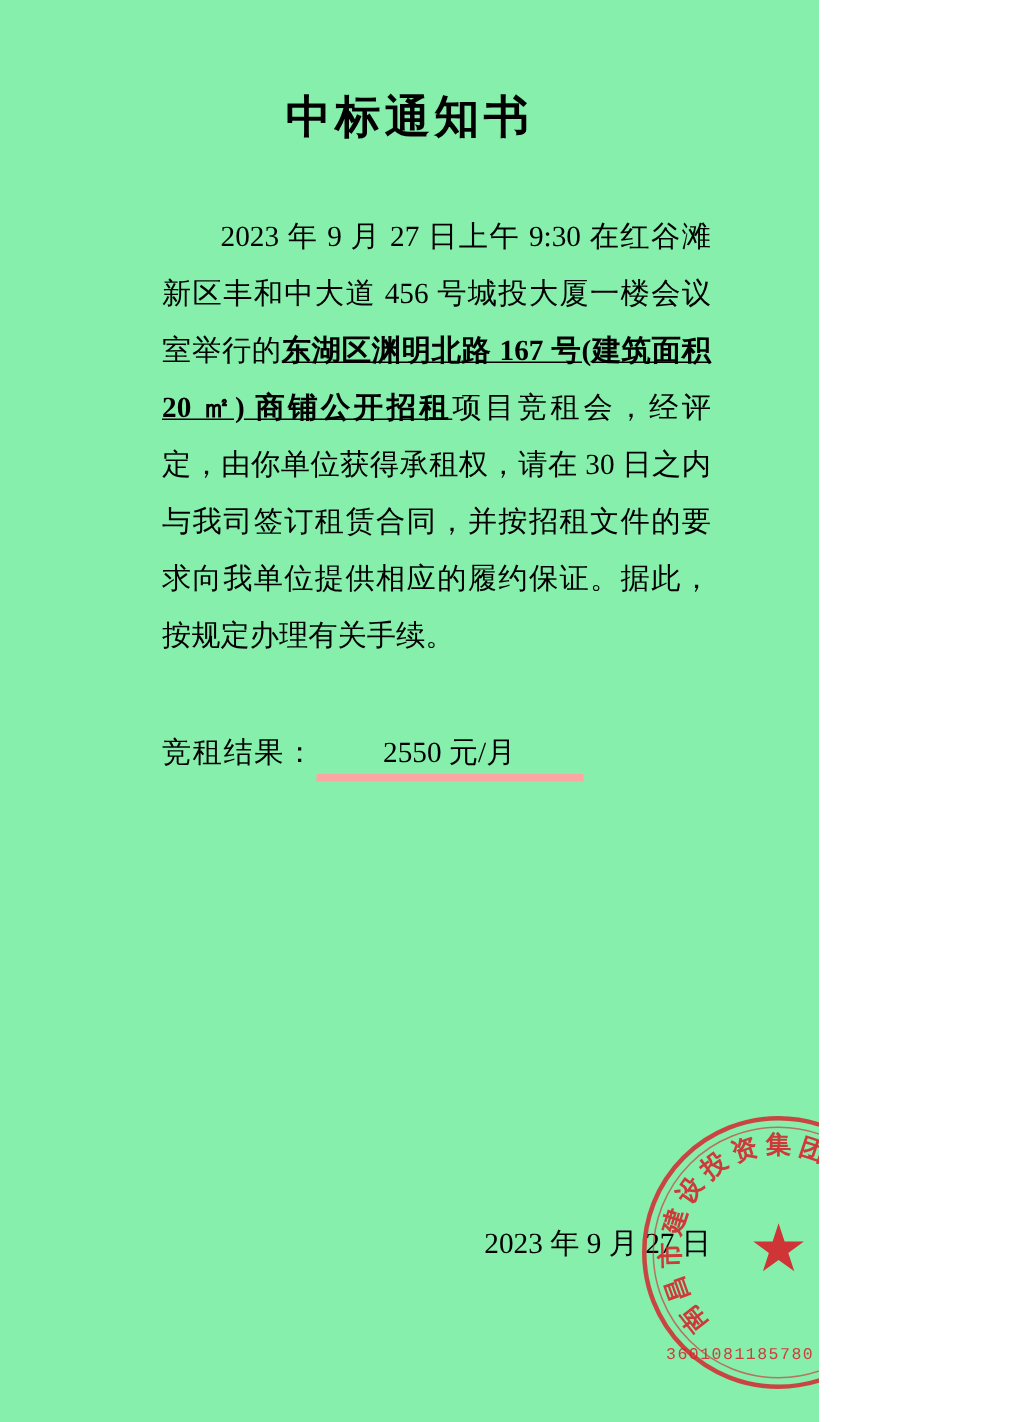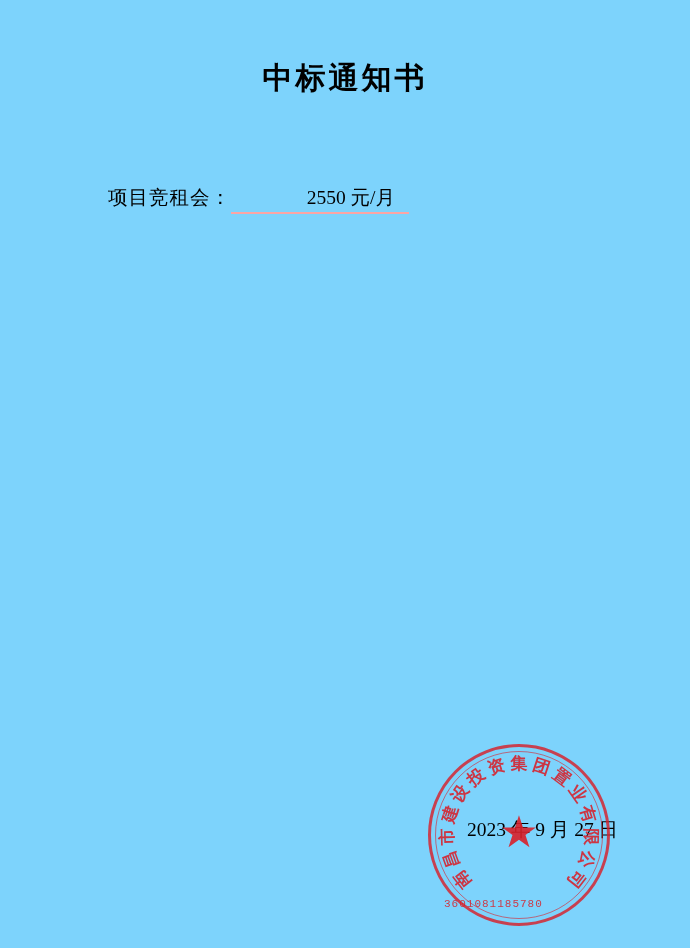--- a/index.html
+++ b/index.html
@@ -6,23 +6,23 @@
     margin: 0;
     padding: 0;
     background: #ffffff;
   }
   body {
     font-family: "Liberation Serif", "DejaVu Serif", serif;
     color: #000000;
   }
   .page {
     position: relative;
-    width: 690px;
+    width: 546px;
     height: 948px;
-    background: #7dd3fc;
+    background: #86efac;
     overflow: hidden;
   }
   .doc-title {
     text-align: center;
     font-size: 30px;
     font-weight: bold;
     letter-spacing: 3px;
     margin: 58px 0 0 0;
     font-family: "Liberation Serif", "DejaVu Serif", serif;
   }
@@ -59,24 +59,24 @@
     font-size: 19.5px;
     margin-top: 44px;
     margin-bottom: 8px;
     white-space: nowrap;
   }
   .result-label {
     letter-spacing: 1px;
   }
   .result-value {
     display: inline-block;
-    border-bottom: 2px solid #fca5a5;
+    border-bottom: 5px solid #fca5a5;
     padding: 0 14px 1px 14px;
     min-width: 150px;
-    text-align: right;
+    text-align: center;
   }
   .gap-lg { height: 40px; }
   .gap-md { height: 18px; }
   .line-plain {
     font-size: 19.5px;
     line-height: 38px;
   }
   .signature {
     position: absolute;
     right: 66px;
@@ -153,23 +153,26 @@
 </head>
 <body>
 
 <div class="page">
 
   <div class="doc-title">中标通知书</div>
 
   <div class="body-block">
 
 
+    <div class="para indent">
+      <span>2023 年 9 月 27 日上午 9:30 在红谷滩新区丰和中大道 456 号城投大厦一楼会议室举行的</span><span class="ul">东湖区渊明北路 167 号(建筑面积 20 ㎡) 商铺公开招租</span><span>项目竞租会，经评定，由你单位获得承租权，请在 30 日之内与我司签订租赁合同，并按招租文件的要求向我单位提供相应的履约保证。据此，按规定办理有关手续。</span>
+    </div>
 
     <div class="result-row">
-      <span class="result-label">项目竞租会：</span><span class="result-value">2550 元/月</span>
+      <span class="result-label">竞租结果：</span><span class="result-value">2550 元/月</span>
     </div>
 
     <div class="gap-lg"></div>
 
 
     <div class="gap-md"></div>
 
 
   </div>
 

